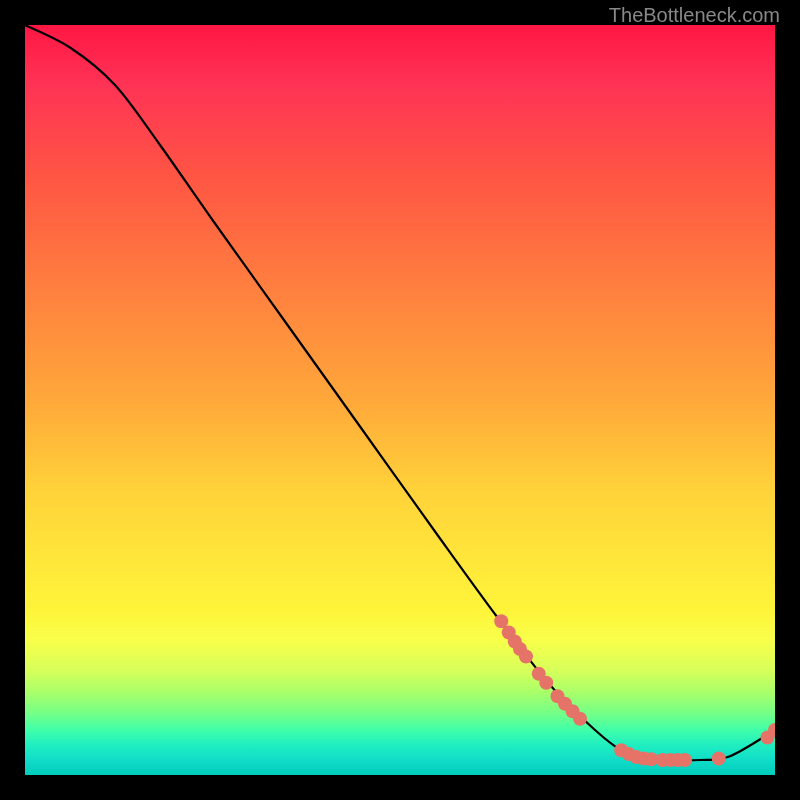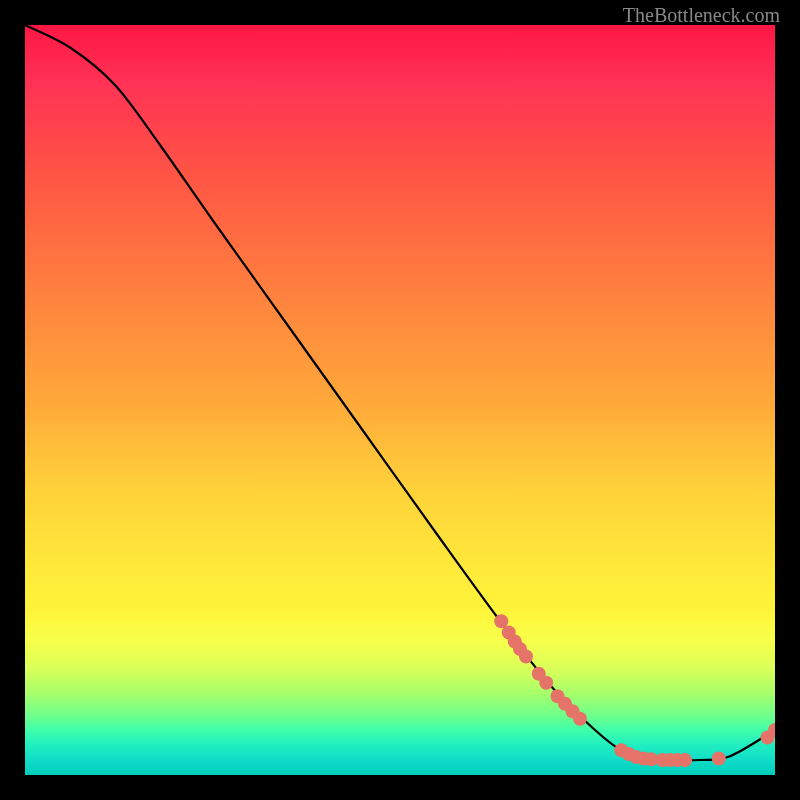--- a/index.html
+++ b/index.html
@@ -12,21 +12,20 @@
     font-family: Arial, sans-serif;
   }
   .watermark {
     position: absolute;
     top: 4px;
     right: 20px;
     color: #888;
     font-size: 20px;
     font-weight: normal;
     z-index: 10;
-    font-family: Liberation Serif, serif;
   }
   .plot-area {
     position: absolute;
     left: 25px;
     top: 25px;
     width: 750px;
     height: 750px;
   }
   .gradient-bg {
     position: absolute;

